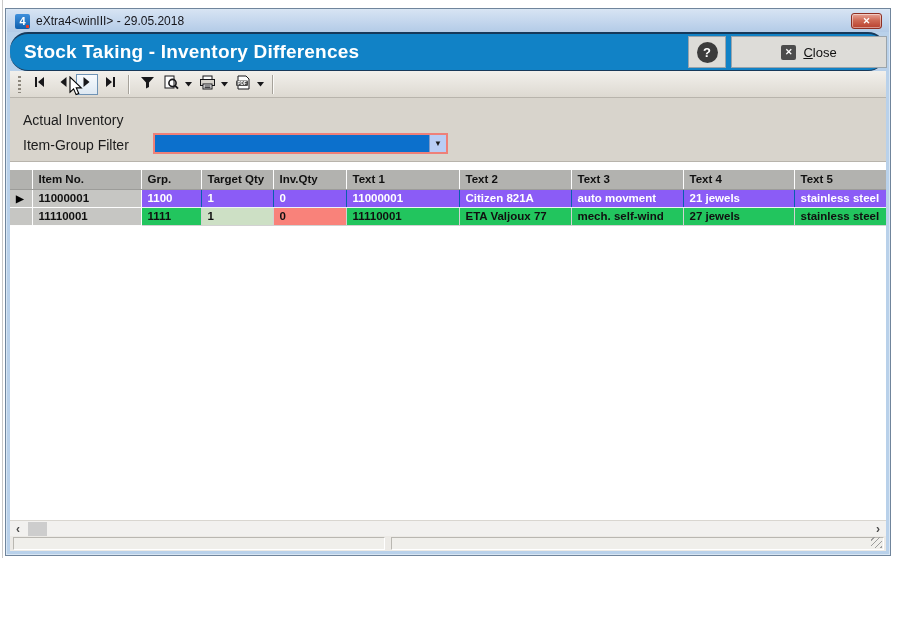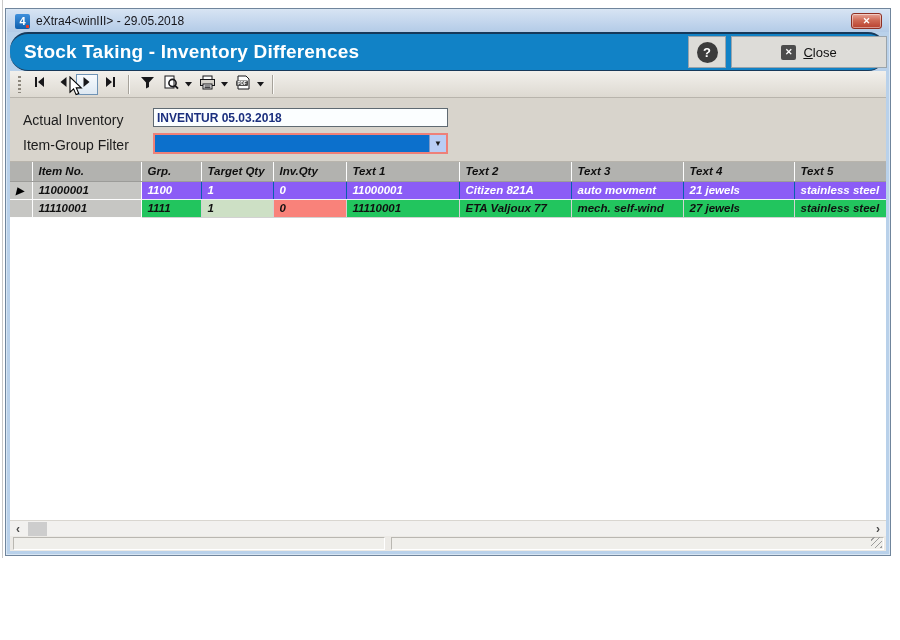--- a/index.html
+++ b/index.html
@@ -55,21 +55,21 @@
               font-family:"Liberation Sans", sans-serif; }
   .combo { position:absolute; left:143px; top:35px; width:295px; height:21px; border:2px solid #ee8078;
            background:#0c70cc; display:flex; }
   .combo-field { flex:1; }
   .combo-arrow { width:17px; background:#b9cdf4; border-left:1px solid #7f9ac8;
                  display:flex; align-items:center; justify-content:center; font-size:8px; color:#1a1a1a; }
 
   
   .gridarea { position:absolute; left:4px; right:4px; top:152px; bottom:35px; background:#ffffff;
               border-top:1px solid #b8b4ac; overflow:hidden; }
-  table.grid { border-collapse:collapse; table-layout:fixed; width:878px; margin-top:0;font-style:italic; }
+  table.grid { border-collapse:collapse; table-layout:fixed; width:878px; margin-top:8px; }
   table.grid th, table.grid td { font-size:11.5px; font-weight:bold; color:#101010; height:18px;
               padding:0 0 0 6px; text-align:left; white-space:nowrap; overflow:hidden; }
   table.grid th { background:#b2b2af; border-right:1px solid #fdfdfd; border-bottom:1px solid #9c9c99; height:19px; }
   th.c-center, td.c-center { text-align:center; padding:0; }
   td.selcell { background:#c6c6c3; border-right:1px solid #fdfdfd; border-bottom:1px solid #fdfdfd; padding:0; text-align:center; }
   td.itemcol { background:#c6c6c3; border-right:1px solid #fdfdfd; border-bottom:1px solid #fdfdfd; }
   tr.row-selected td.data { background:#8b5cf6; color:#ffffff; border-right:1px solid #0861ad; border-bottom:1px solid #eef2f6; }
   tr.row-normal td.data { background:#22c55e; border-right:1px solid #d2d2d2; border-bottom:1px solid #d2d2d2; }
   tr.row-normal td.qty-ok { background:#cde0c5; }
   tr.row-normal td.qty-diff { background:#f9827a; }
@@ -182,21 +182,20 @@
       <div class="caret">
           <svg width="7" height="5" viewBox="0 0 7 5">
             <path class="ink" d="M0 0h7L3.5 4.5z"></path>
           </svg>
         </div>
       <div class="tsep"></div>
     </div>
 
     <div class="formarea">
       <div class="flabel lab1">Actual Inventory</div>
-      <input class="txtinput" type="text" readonly="" value="INVENTUR 05.03.2018" style="">
       <div class="flabel lab2">Item-Group Filter</div>
       <div class="combo">
         <div class="combo-field"></div>
         <div class="combo-arrow">
           <span>▼</span>
         </div>
       </div>
     </div>
 
     <div class="gridarea">

